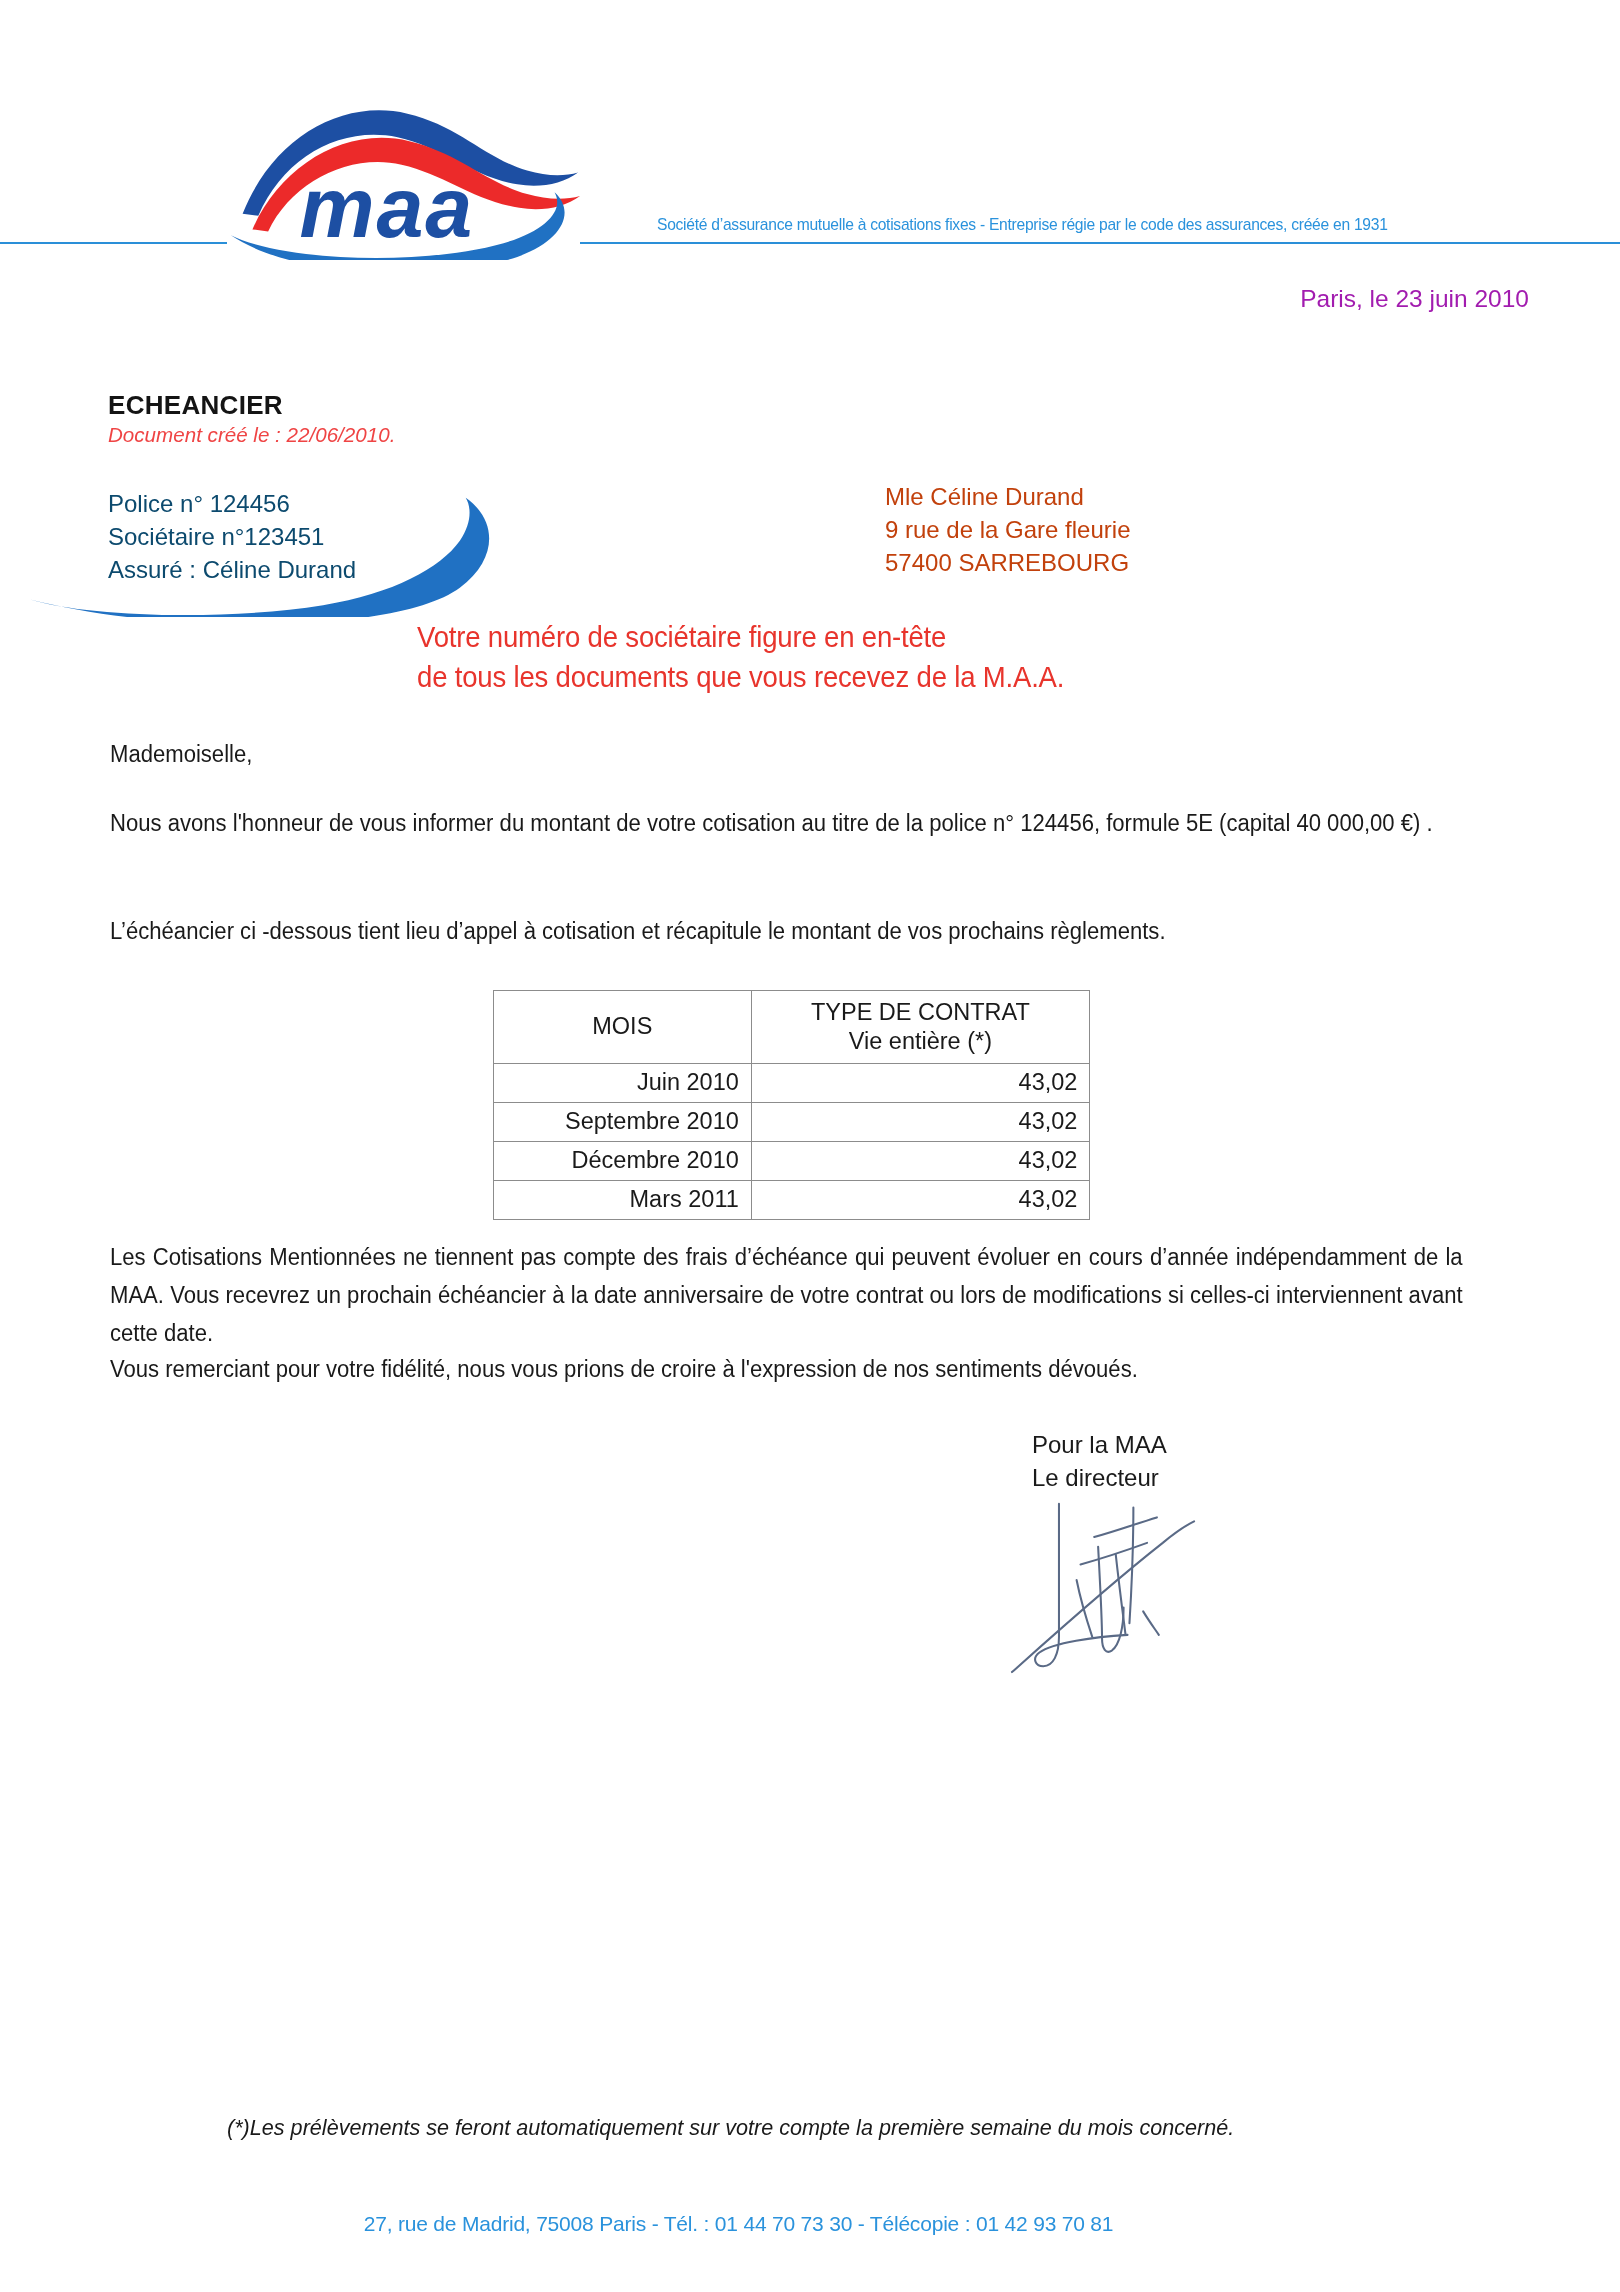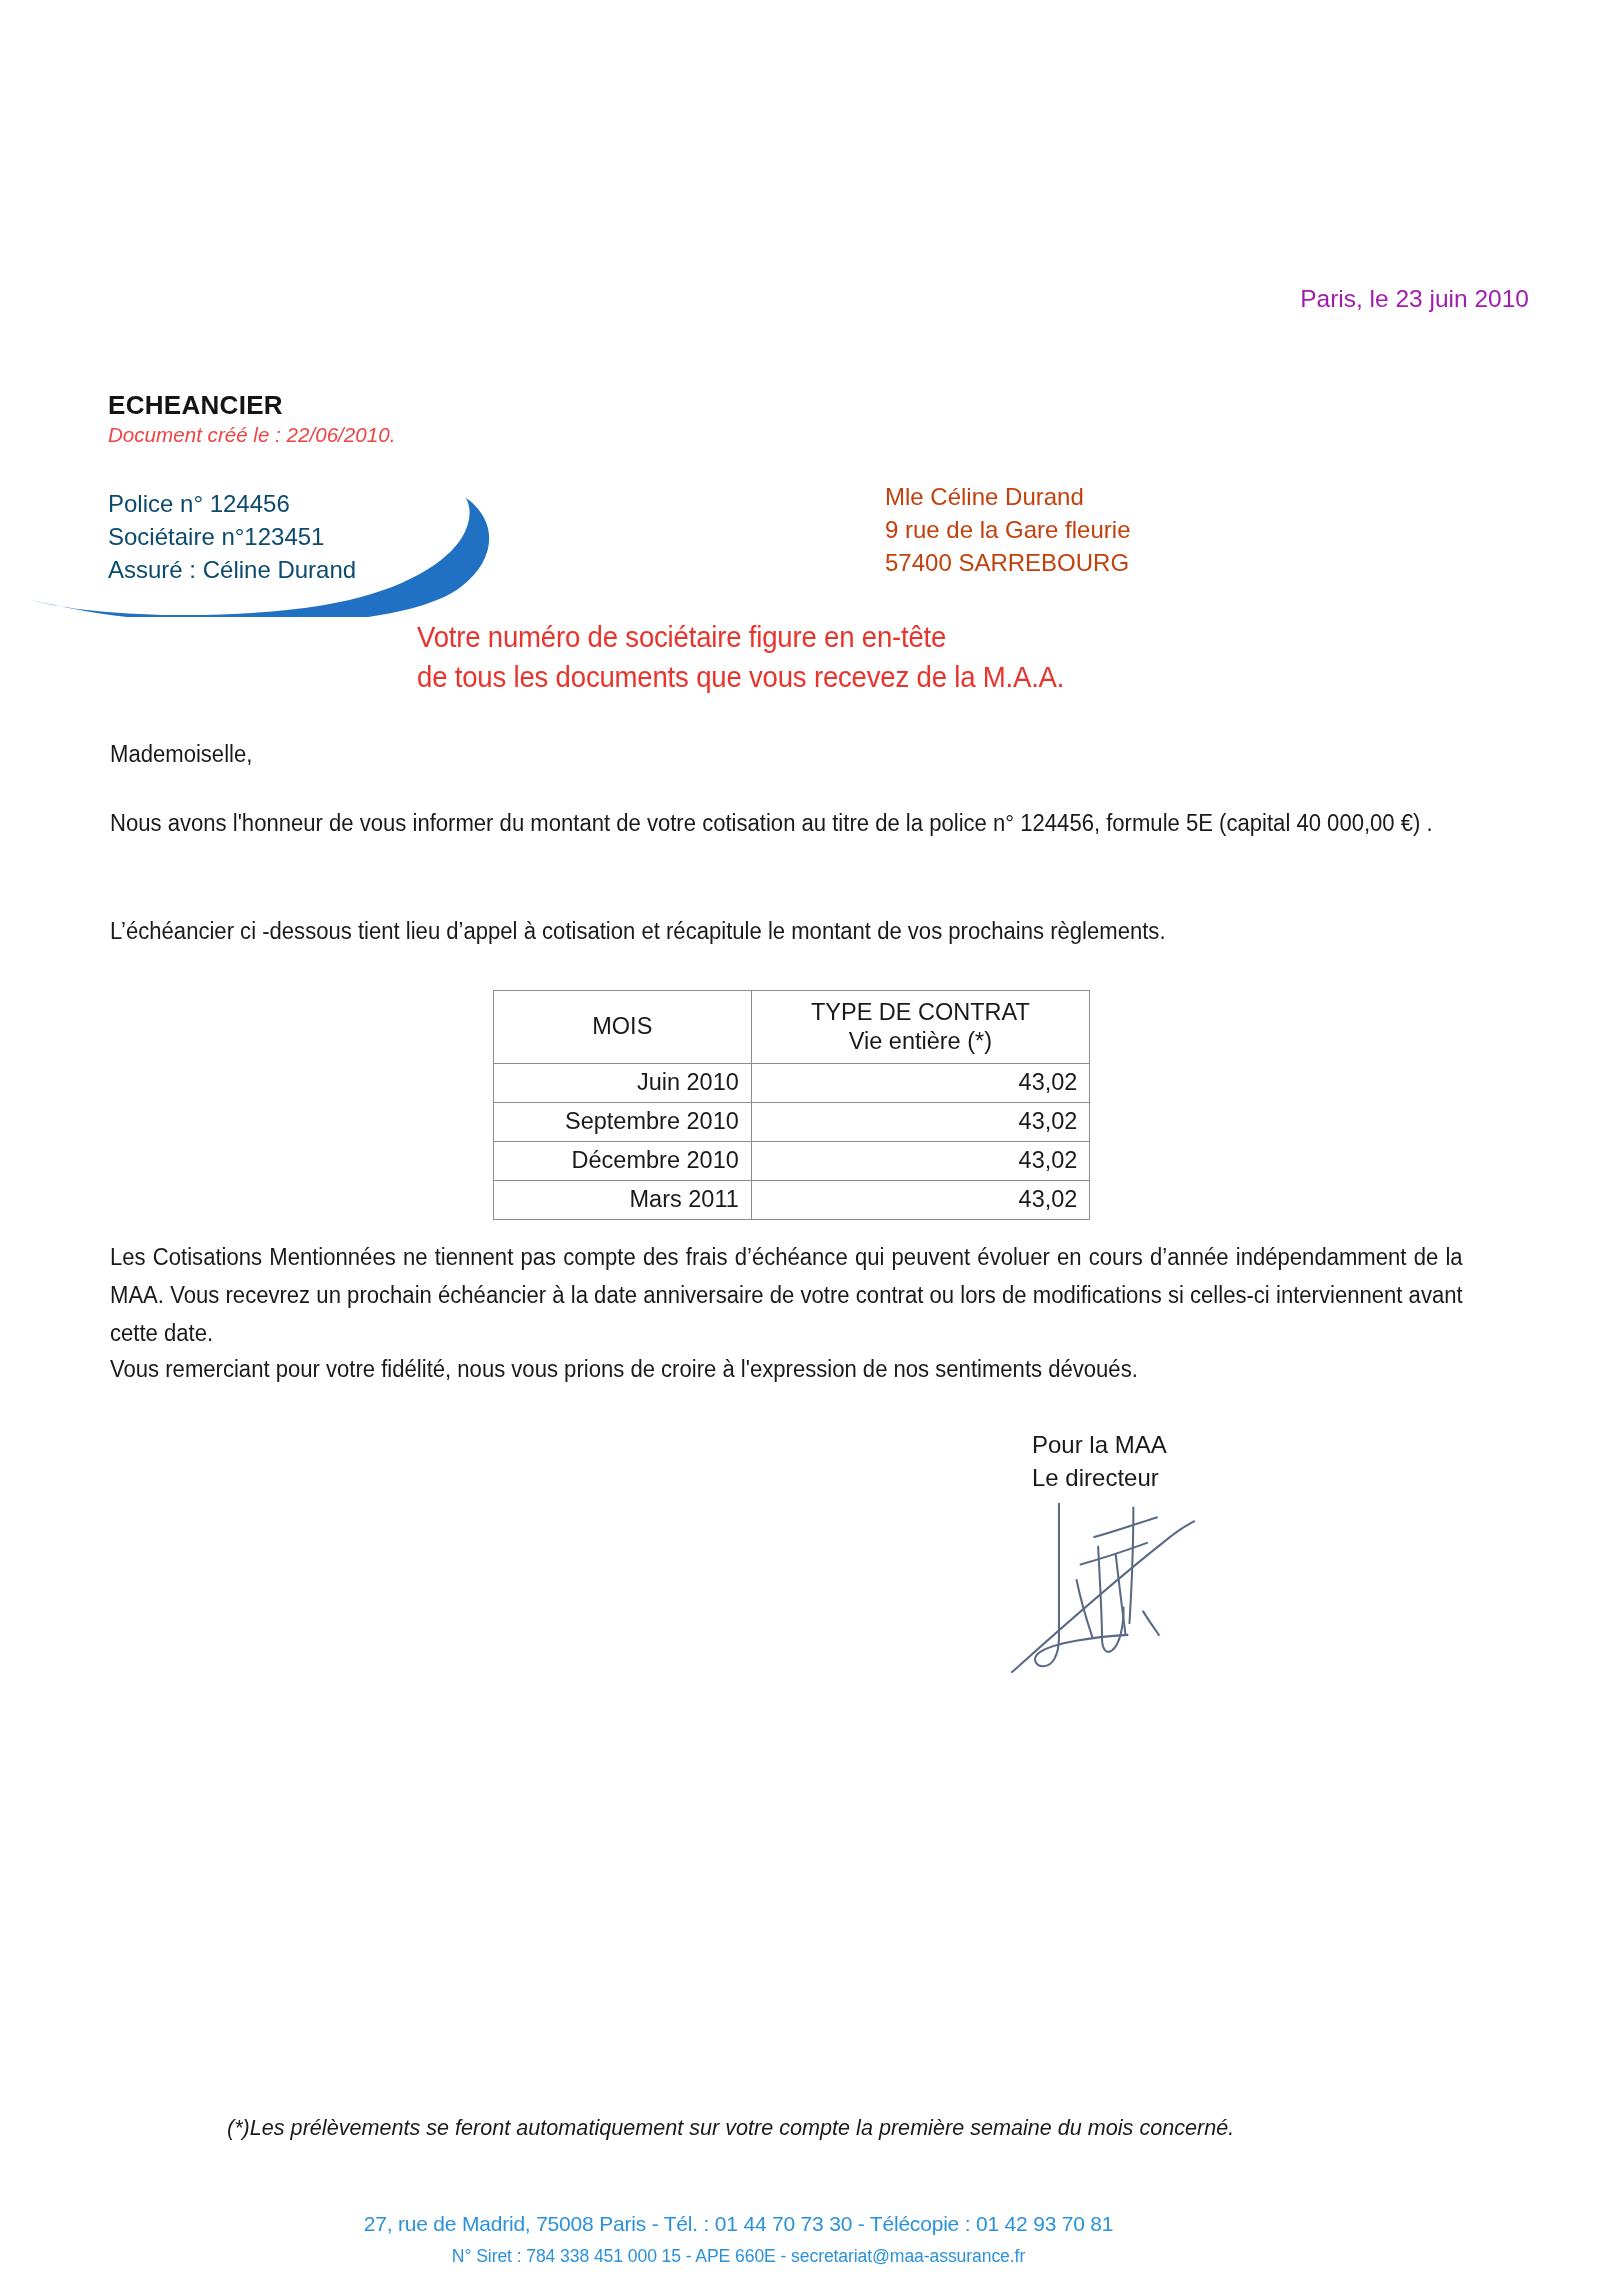--- a/index.html
+++ b/index.html
@@ -221,20 +221,41 @@
   .footer-line2 {
     font-size: 17.6px;
     letter-spacing: -0.1px;
   }
 </style>
 </head>
 <body>
 
 <div class="page">
 
+  <div class="header">
+
+    <div class="header-rule-left"></div>
+    <div class="header-rule-right"></div>
+
+    <svg class="logo" viewBox="0 0 368 175">
+
+      <path d="M20 128 C 50 52, 120 10, 188 26 C 240 38, 268 72, 310 84 C 330 90, 348 90, 362 86
+               C 346 98, 322 102, 300 98 C 252 90, 224 60, 178 50 C 120 38, 62 70, 36 130 Z" fill="#1d4fa3"></path>
+
+      <path d="M30 144 C 58 80, 124 38, 190 54 C 240 66, 268 96, 310 108 C 330 114, 350 114, 364 110
+               C 348 122, 324 126, 302 122 C 254 114, 226 88, 182 78 C 128 66, 70 96, 46 146 Z" fill="#ec2a2a"></path>
+
+      <path d="M8 150 C 60 176, 200 182, 286 158 C 330 145, 348 124, 338 106
+               C 360 126, 346 156, 300 172 C 208 202, 66 190, 8 150 Z" fill="#2071c3"></path>
+
+      <text x="78" y="152" font-family="Liberation Sans, sans-serif" font-size="86" font-weight="bold" font-style="italic" fill="#1d4fa3" letter-spacing="2">maa</text>
+    </svg>
+
+    <div class="tagline">Société d’assurance mutuelle à cotisations fixes - Entreprise régie par le code des assurances, créée en 1931</div>
+  </div>
 
   <div class="date-line">Paris, le 23 juin 2010</div>
 
   <div class="doc-title">ECHEANCIER</div>
   <div class="doc-created">Document créé le : 22/06/2010.</div>
 
   <svg class="swoosh-policy" viewBox="0 0 520 130">
     <path d="M0 112 C 60 130, 200 134, 300 118 C 372 106, 420 80, 440 52 C 452 34, 452 18, 446 8
              C 478 30, 480 70, 440 100 C 378 146, 150 150, 0 112 Z" fill="#2071c3"></path>
   </svg>
@@ -314,17 +335,16 @@
       <path d="M82 76 C 104 70, 128 62, 150 54"></path>
       <path d="M96 48 C 118 42, 140 34, 160 28"></path>
       <path d="M146 124 C 152 134, 158 142, 162 148"></path>
     </g>
   </svg>
 
   <div class="footnote">(*)Les prélèvements se feront automatiquement sur votre compte la première semaine du mois concerné.</div>
 
   <div class="footer">
     <div class="footer-line1">27, rue de Madrid, 75008 Paris - Tél. : 01 44 70 73 30 - Télécopie : 01 42 93 70 81</div>
-    <div class="footer-line2">N° Siret : 784 338 451 000 15 - APE 660E - secretariat@maa-assurance.fr</div>
   </div>
 
 </div>
 
 
 </body></html>

